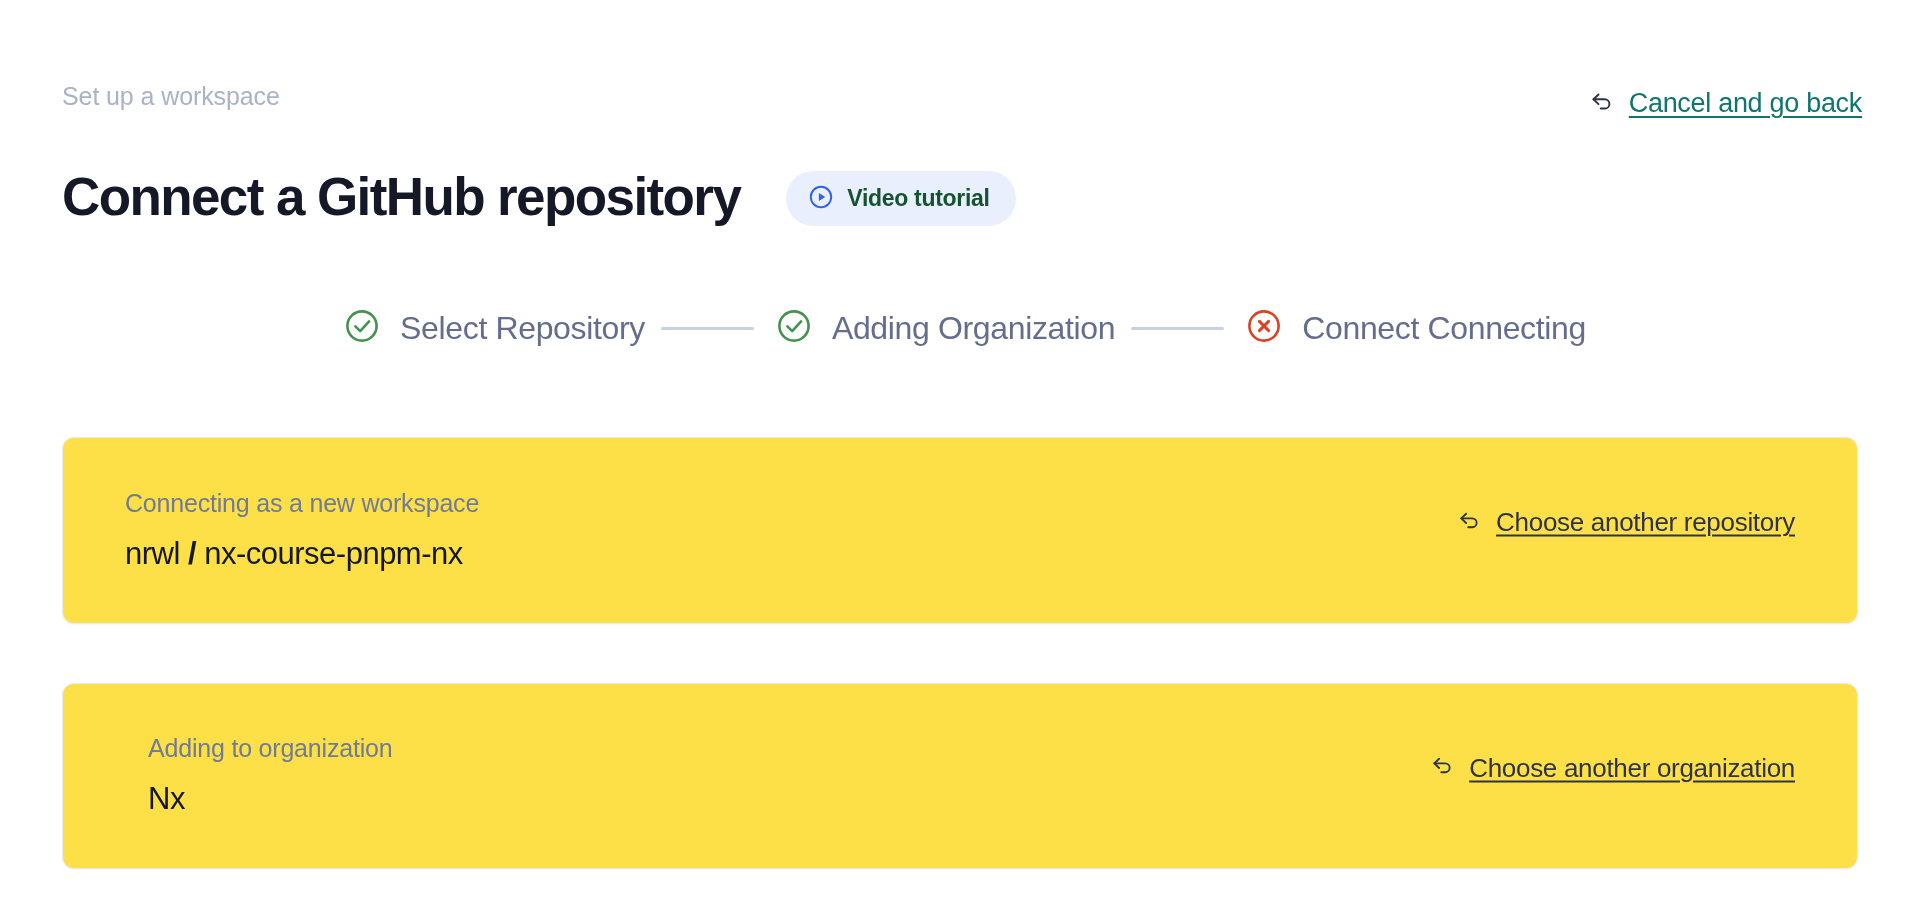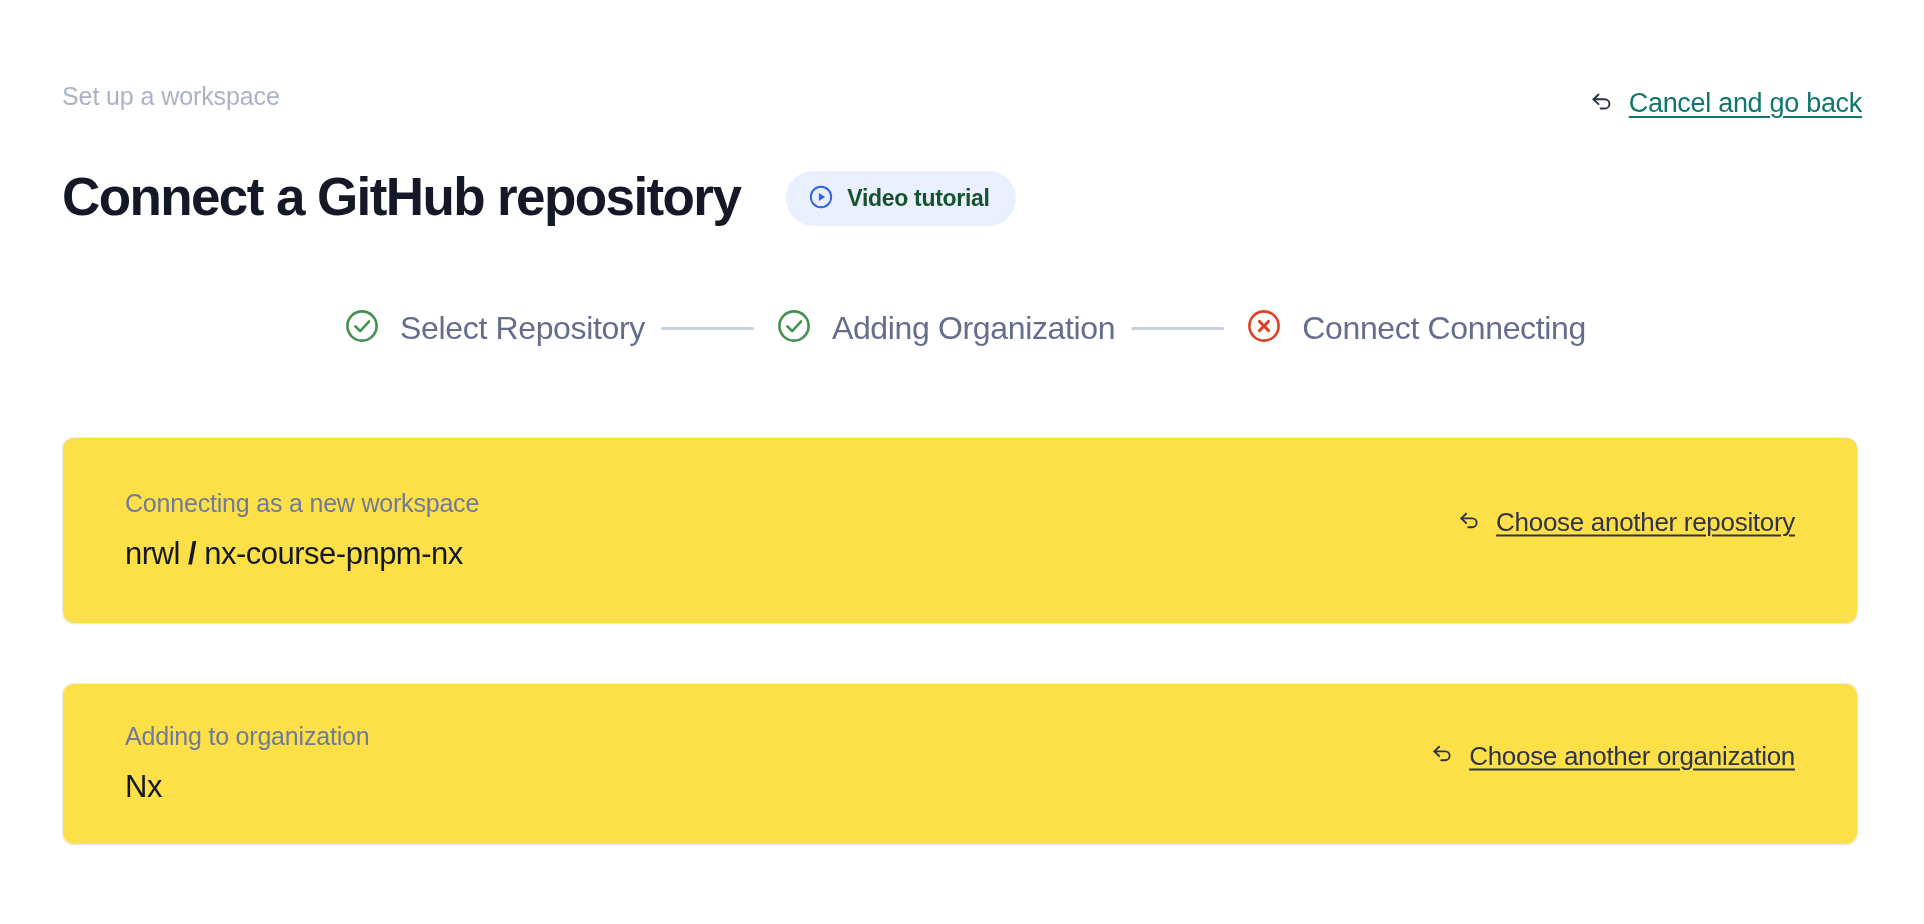--- a/index.html
+++ b/index.html
@@ -131,21 +131,21 @@
   .card {
     position: absolute;
     left: 62px;
     width: 1796px;
     background: #fde047;
     border: 1.5px solid #e8eaf1;
     border-radius: 12px;
     box-shadow: 0 1px 2px rgba(30, 38, 66, 0.04);
   }
   .card-repository { top: 437px; height: 187px; }
-  .card-organization { top: 683px; height: 162px; }
+  .card-organization { top: 683px; height: 186px; padding-left: 23px; }
 
   .card-inner {
     position: relative;
     height: 100%;
     padding: 0 62px;
     display: flex;
     align-items: center;
   }
   .card-info { display: block; }
   .card-caption {

